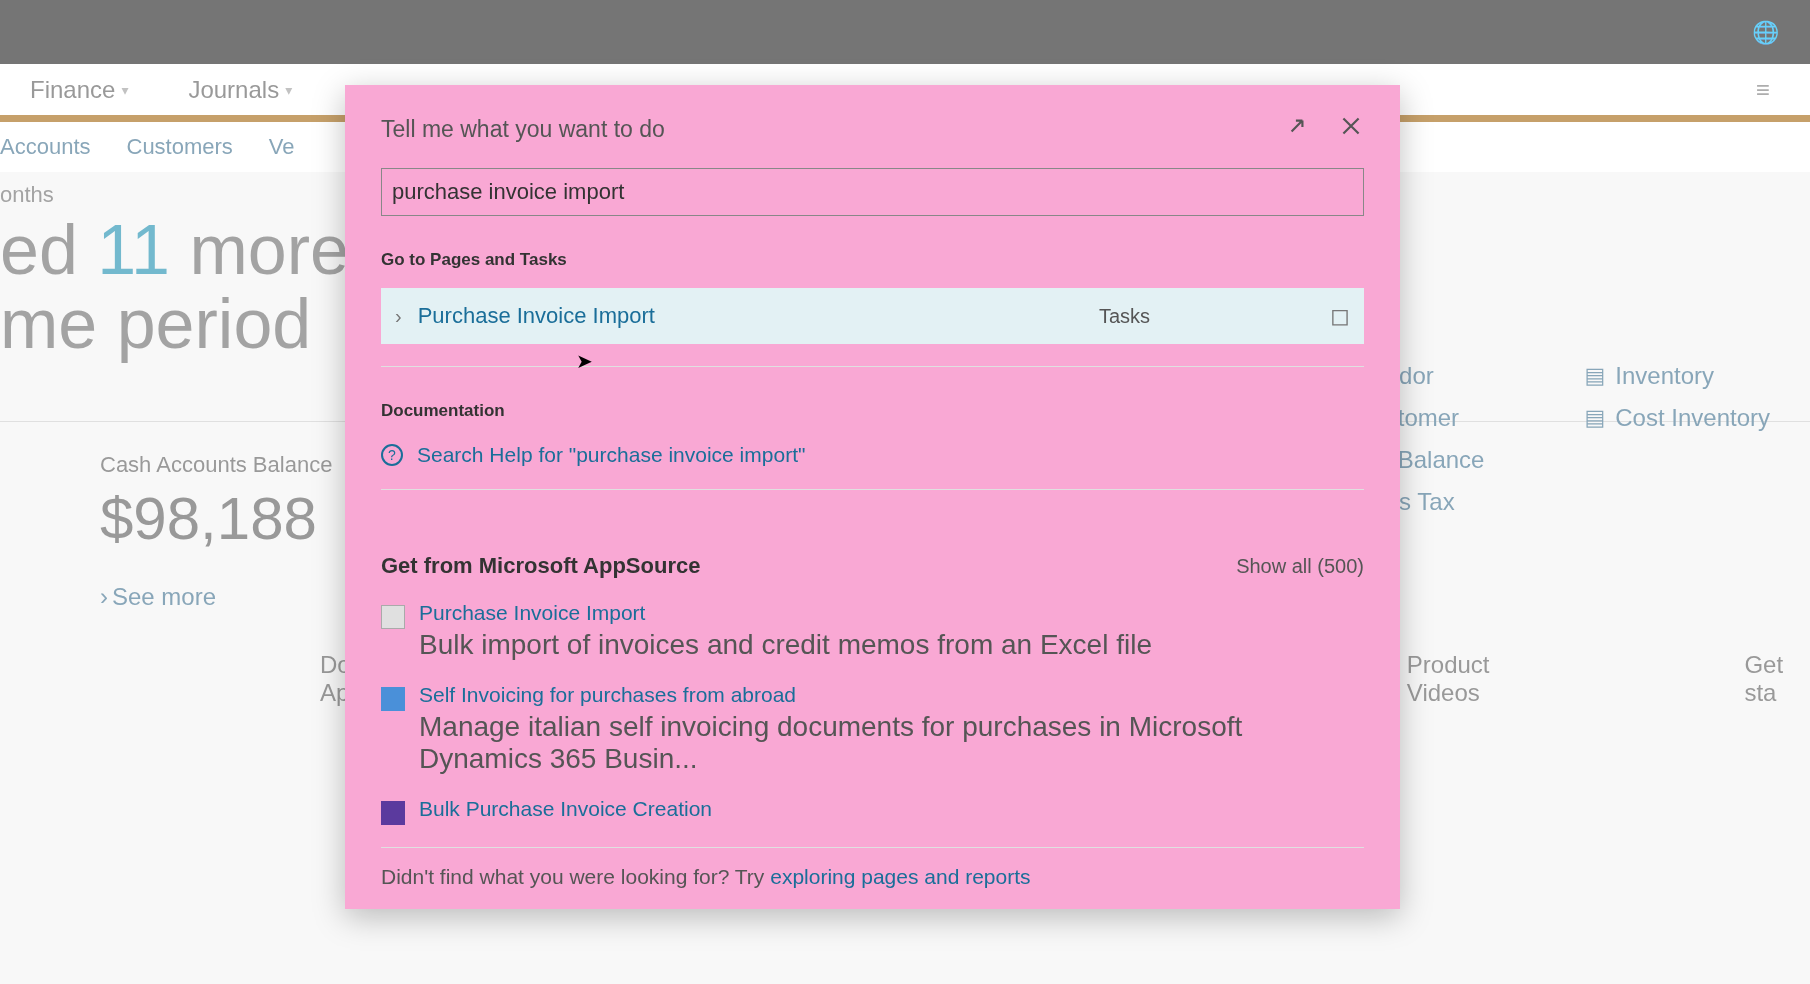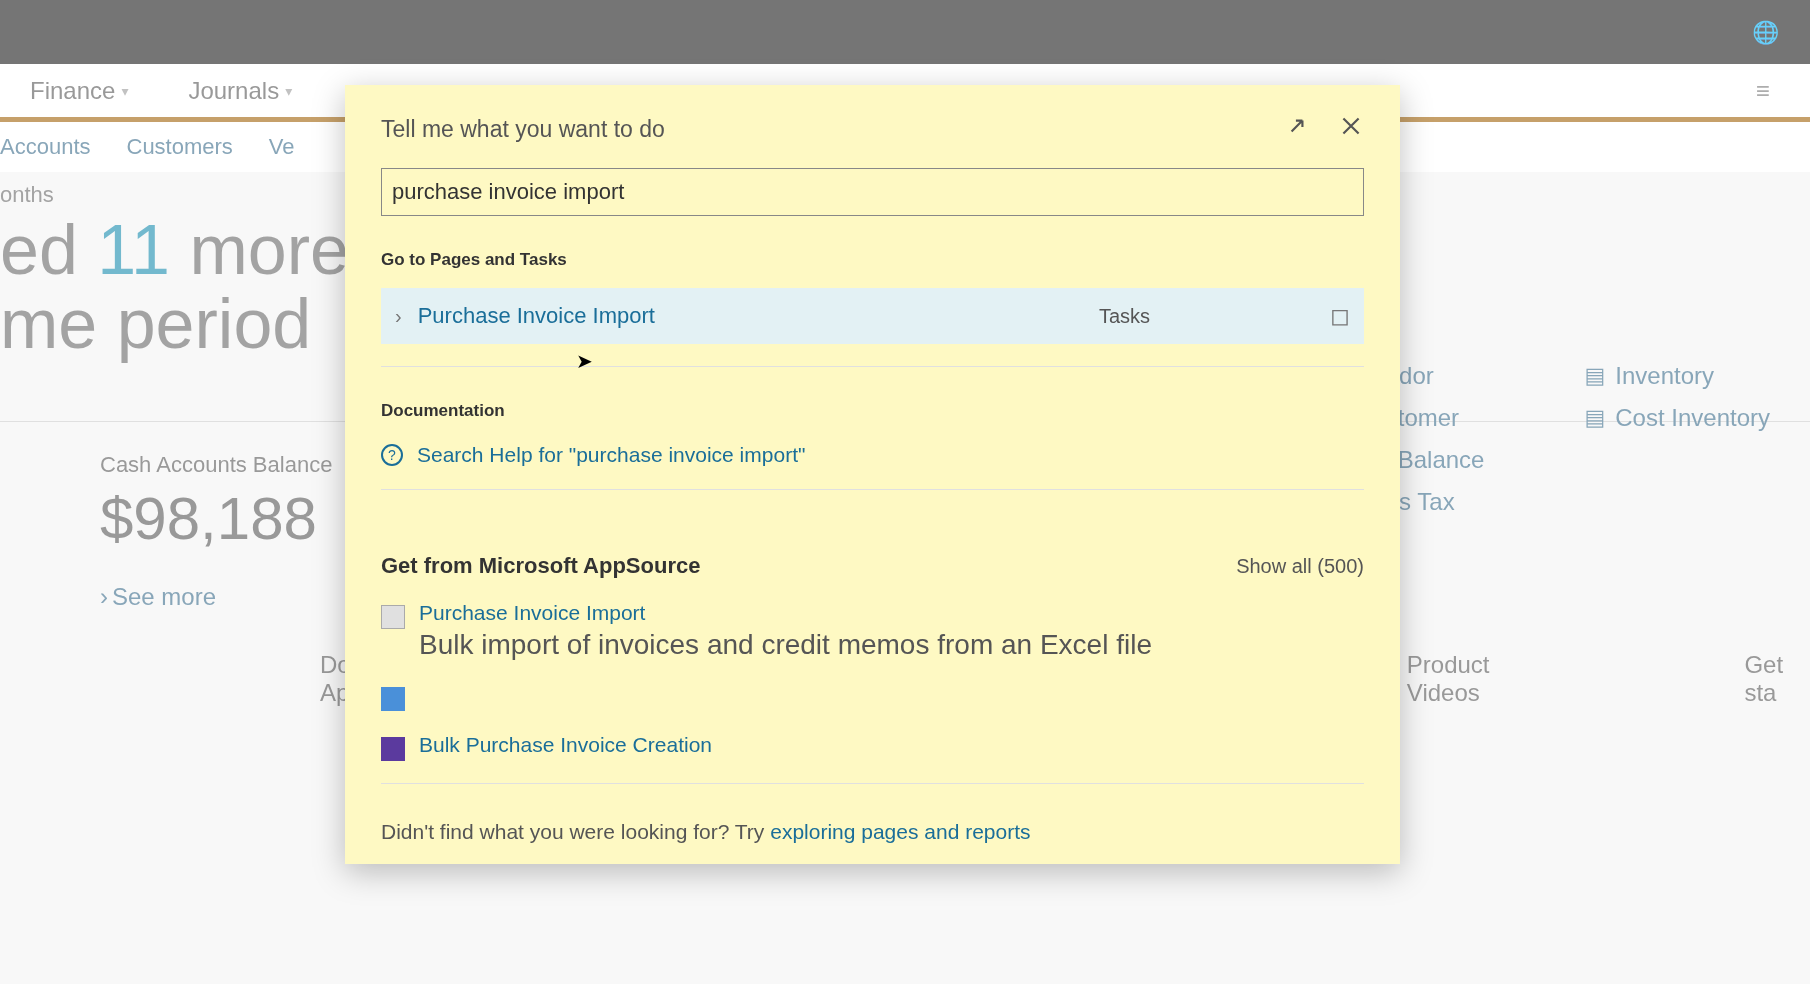--- a/index.html
+++ b/index.html
@@ -1,21 +1,21 @@
 <!DOCTYPE html>
 <html><head>
 <meta charset="utf-8">
 <style>
   * { box-sizing: border-box; margin: 0; padding: 0; }
   html, body { width: 1810px; height: 984px; font-family: "Segoe UI", -apple-system, sans-serif; background: #f3f3f3; overflow: hidden; position: relative; }
   
   .topbar { background: #1a1a1a; height: 64px; width: 100%; position: relative; }
   .globe-icon { position: absolute; right: 30px; top: 20px; color: #999; font-size: 22px; }
   
-  .nav-row { background: #fff; height: 58px; display: flex; align-items: center; padding-left: 30px; gap: 60px; color: #555; font-size: 24px; border-bottom: 5px solid #a16207; }
+  .nav-row { background: #fff; height: 58px; display: flex; align-items: center; padding-left: 30px; gap: 60px; color: #555; font-size: 24px; border-bottom: 7px solid #a16207; }
   .nav-item { display: flex; align-items: center; gap: 6px; cursor: pointer; }
   .nav-chev { font-size: 14px; color: #999; }
   .hamburger { position: absolute; right: 40px; font-size: 24px; color: #777; cursor: pointer; }
   
   .subnav-row { background: #fff; height: 50px; display: flex; align-items: center; padding-left: 0; gap: 36px; color: #3a6b8a; font-size: 22px; }
   .subnav-item { cursor: pointer; text-align: right; }
   
   .bg-content { position: relative; padding: 0 0 0 0; color: #555; }
   .headline-area { padding-left: 0; }
   .months-label { font-size: 22px; color: #666; margin-left: 0; margin-top: 10px; }
@@ -31,21 +31,21 @@
   
   .kpi-block { padding: 30px 0 0 100px; }
   .kpi-label { font-size: 22px; color: #555; }
   .kpi-value { font-size: 60px; color: #555; margin-top: 6px; }
   .see-more { color: #3a6b8a; font-size: 24px; margin-top: 30px; display: flex; align-items: center; gap: 4px; cursor: pointer; }
   
   .bottom-tiles { display: flex; gap: 200px; padding: 40px 0 0 320px; font-size: 24px; color: #555; }
   
   
   .modal-overlay { position: absolute; inset: 0; background: rgba(255,255,255,0.4); }
-  .modal { position: absolute; left: 345px; top: 85px; width: 1055px; background: #fef9c3; box-shadow: 0 8px 30px rgba(0,0,0,0.25); padding: 28px 36px 20px 36px; }
+  .modal { position: absolute; left: 345px; top: 85px; width: 1055px; background: #f9a8d4; box-shadow: 0 8px 30px rgba(0,0,0,0.25); padding: 28px 36px 20px 36px; }
   .modal-header { display: flex; align-items: center; }
   .modal-title { font-size: 23px; color: #555; flex: 1; }
   .modal-icons { display: flex; gap: 28px; font-size: 26px; color: #555; }
   .modal-icons span { cursor: pointer; }
   
   .search-box { margin-top: 22px; border: 1px solid #888; height: 48px; display: flex; align-items: center; padding: 0 10px; }
   .search-box input { border: none; outline: none; font-size: 22px; width: 100%; color: #333; background: transparent; }
   
   .section-title { font-size: 17px; color: #333; font-weight: 600; margin-top: 34px; }
   
@@ -66,21 +66,21 @@
   .appsource-header .showall { color: #555; font-size: 20px; cursor: pointer; margin-top: 29px; }
   
   .app-item { display: flex; gap: 14px; margin-top: 22px; cursor: pointer; }
   .app-icon { width: 24px; height: 24px; flex-shrink: 0; margin-top: 4px; }
   .app-icon.teal { background: #e0e0e0; border: 1px solid #aaa; }
   .app-icon.blue { background: #4a90d9; }
   .app-icon.purple { background: #5b3a9e; }
   .app-text .app-title { color: #1a6e99; font-size: 21px; }
   .app-text .app-desc { color: #555; font-size: 28px; margin-top: 4px; }
   
-  .footer-text { color: #555; font-size: 21px; margin-top: 36px; }
+  .footer-text { color: #555; font-size: 21px; margin-top: 17px; }
   .footer-text a { color: #1a6e99; text-decoration: none; cursor: pointer; }
   
   .cursor { position: absolute; left: 576px; top: 349px; font-size: 20px; color: #000; pointer-events: none; z-index: 100; }
 
   .expand-icon svg { width: 26px; height: 26px; }
   .close-x svg { width: 26px; height: 26px; }
 </style>
 </head>
 <body>
 
@@ -213,20 +213,24 @@
   <div class="app-item">
     <div class="app-icon teal"></div>
     <div class="app-text">
       <div class="app-title">Purchase Invoice Import</div>
       <div class="app-desc">Bulk import of invoices and credit memos from an Excel file</div>
     </div>
   </div>
 
   <div class="app-item">
     <div class="app-icon blue"></div>
+    <div class="app-text">
+      <div class="app-title">Self Invoicing for purchases from abroad</div>
+      <div class="app-desc">Manage italian self invoicing documents for purchases in Microsoft Dynamics 365 Busin...</div>
+    </div>
   </div>
 
   <div class="app-item">
     <div class="app-icon purple"></div>
     <div class="app-text">
       <div class="app-title">Bulk Purchase Invoice Creation</div>
     </div>
   </div>
 
   <div class="section-divider"></div>

